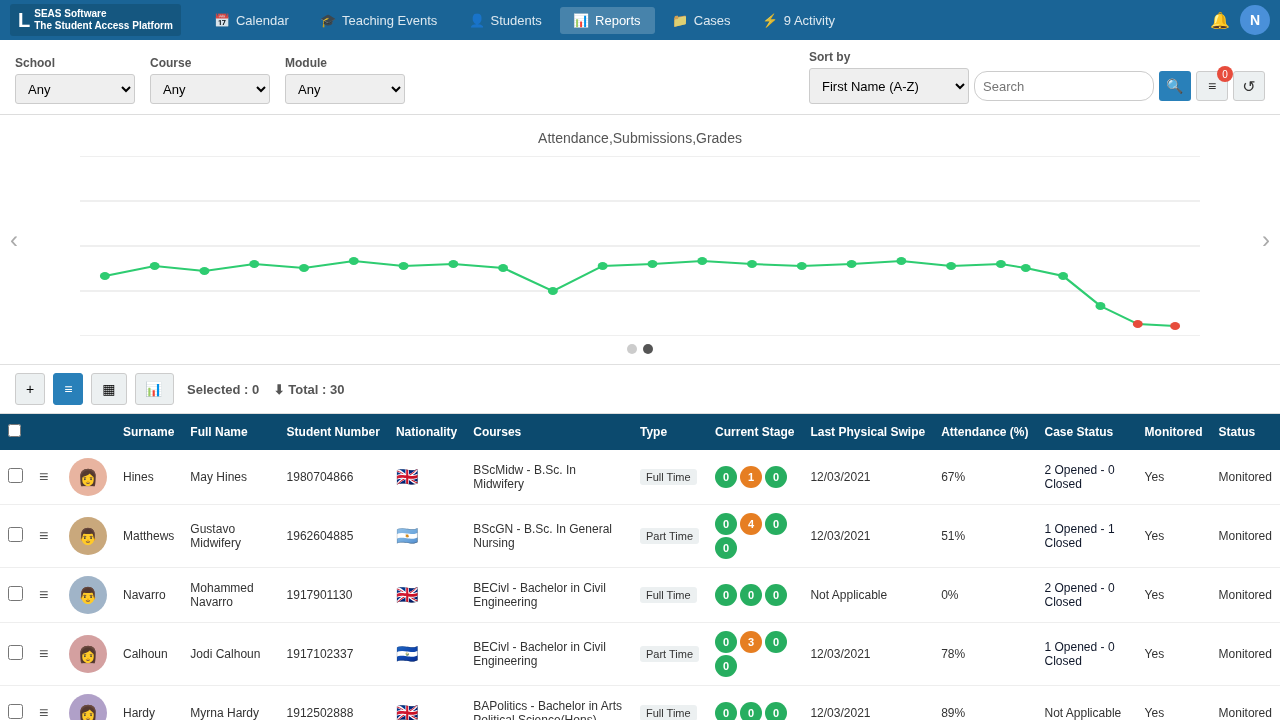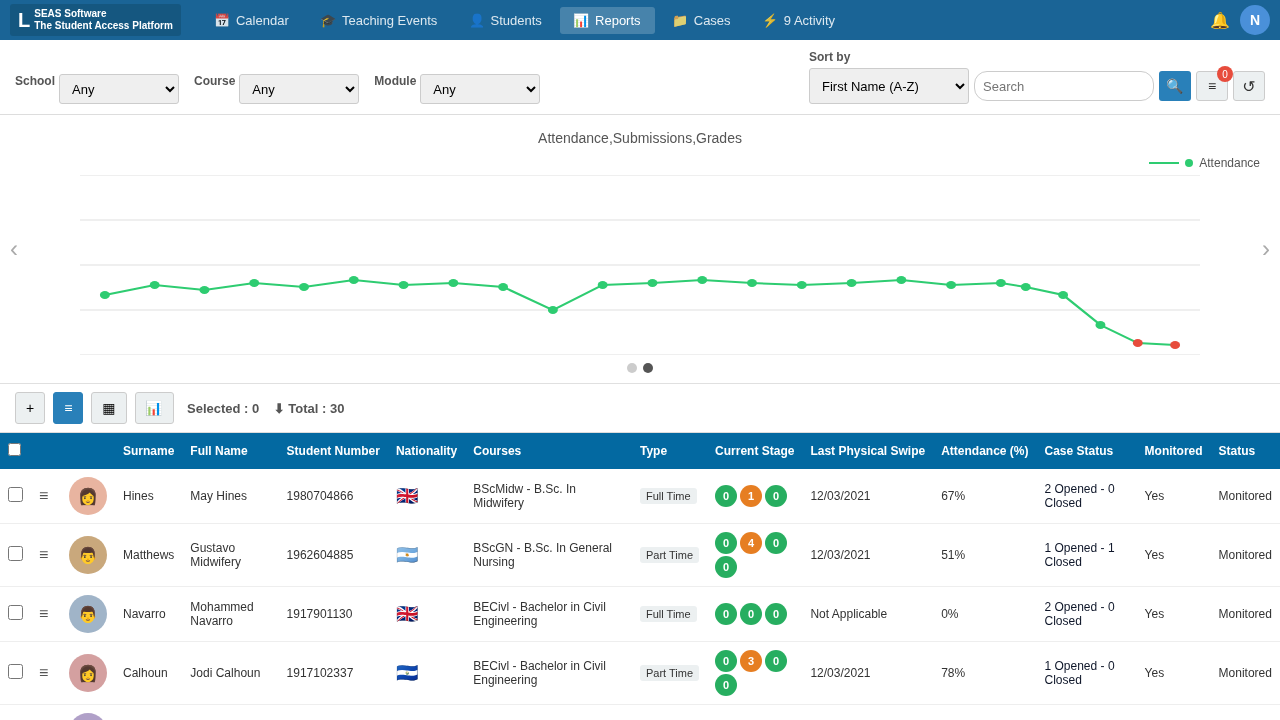--- a/index.html
+++ b/index.html
@@ -36,21 +36,21 @@
       width: 30px; height: 30px; border-radius: 50%; background: #4a90d9;
       display: flex; align-items: center; justify-content: center;
       font-weight: bold; font-size: 14px; color: white;
     }
 
     
     .filter-bar {
       background: white; padding: 10px 15px; border-bottom: 1px solid #ddd;
       display: flex; align-items: flex-end; gap: 15px;
     }
-    .filter-group { display: flex; flex-direction: row; gap: 4px; }
+    .filter-group { display: flex; flex-direction: column; gap: 4px; }
     .filter-group label { font-size: 12px; color: #555; font-weight: bold; }
     .filter-group select, .filter-group input {
       border: 1px solid #ccc; border-radius: 3px; padding: 4px 8px;
       font-size: 13px; height: 30px;
     }
     .filter-group select { width: 120px; }
     .sort-group { display: flex; flex-direction: column; gap: 4px; margin-left: auto; }
     .sort-group label { font-size: 12px; color: #555; font-weight: bold; }
     .sort-row { display: flex; gap: 5px; align-items: center; }
     .sort-row select { width: 160px; height: 36px; border: 1px solid #ccc; border-radius: 3px; padding: 4px 8px; font-size: 13px; }
@@ -104,21 +104,21 @@
       padding: 5px 10px; cursor: pointer; font-size: 14px; height: 32px;
       display: flex; align-items: center; justify-content: center;
     }
     .toolbar-btn.active { background: #2980b9; color: white; border-color: #2980b9; }
     .selected-info { font-size: 13px; color: #555; margin-left: 5px; }
     .selected-info span { font-weight: bold; }
 
     
     .table-wrapper { background: white; overflow-x: auto; }
     table { width: 100%; border-collapse: collapse; font-size: 12px; }
-    thead tr { background: #0369a1; color: white; }
+    thead tr { background: #0c4a6e; color: white; }
     thead th {
       padding: 10px 8px; text-align: left; font-weight: bold; font-size: 12px;
       white-space: nowrap;
     }
     thead th.check-col { width: 30px; }
     thead th.menu-col { width: 30px; }
     thead th.avatar-col { width: 50px; }
     tbody tr { border-bottom: 1px solid #eee; background: white; }
     tbody td { padding: 8px 8px; vertical-align: middle; }
     .row-checkbox { width: 15px; height: 15px; cursor: pointer; }
@@ -222,25 +222,20 @@
       </div>
     </div>
   </div>
 </div>
 
 <div class="chart-container">
   <button class="chart-nav-btn left">‹</button>
   <button class="chart-nav-btn right">›</button>
 
   <div class="chart-title">Attendance,Submissions,Grades</div>
-  <div class="chart-legend">
-    <span class="chart-legend-line"></span>
-    <span class="chart-legend-dot"></span>
-    <span>Attendance</span>
-  </div>
 
   <div class="chart-area">
     <svg class="svg-chart" viewBox="0 0 900 180" preserveAspectRatio="none">
 
       <line x1="0" y1="180" x2="900" y2="180" stroke="#e0e0e0" stroke-width="1"></line>
       <line x1="0" y1="135" x2="900" y2="135" stroke="#e0e0e0" stroke-width="1"></line>
       <line x1="0" y1="90" x2="900" y2="90" stroke="#e0e0e0" stroke-width="1"></line>
       <line x1="0" y1="45" x2="900" y2="45" stroke="#e0e0e0" stroke-width="1"></line>
       <line x1="0" y1="0" x2="900" y2="0" stroke="#e0e0e0" stroke-width="1"></line>
 

